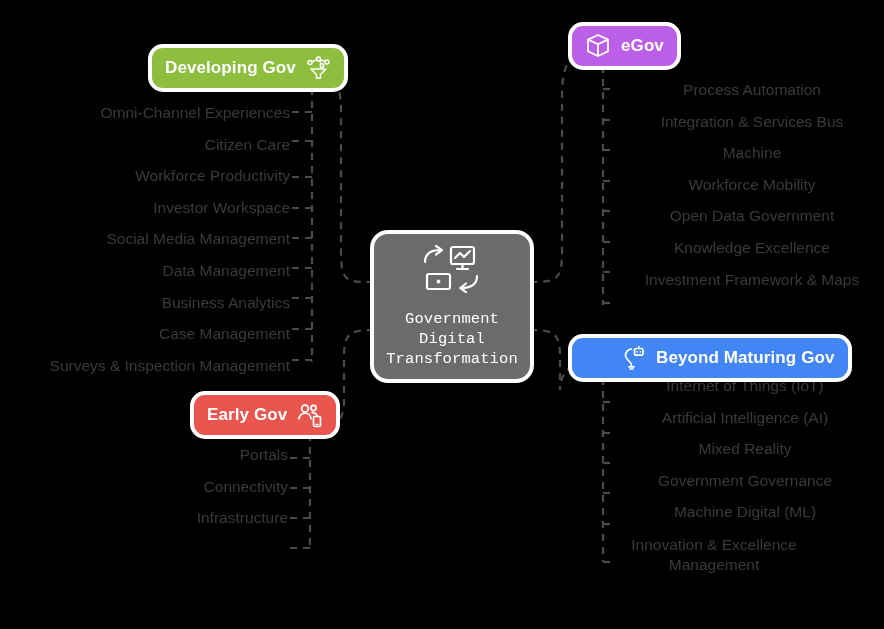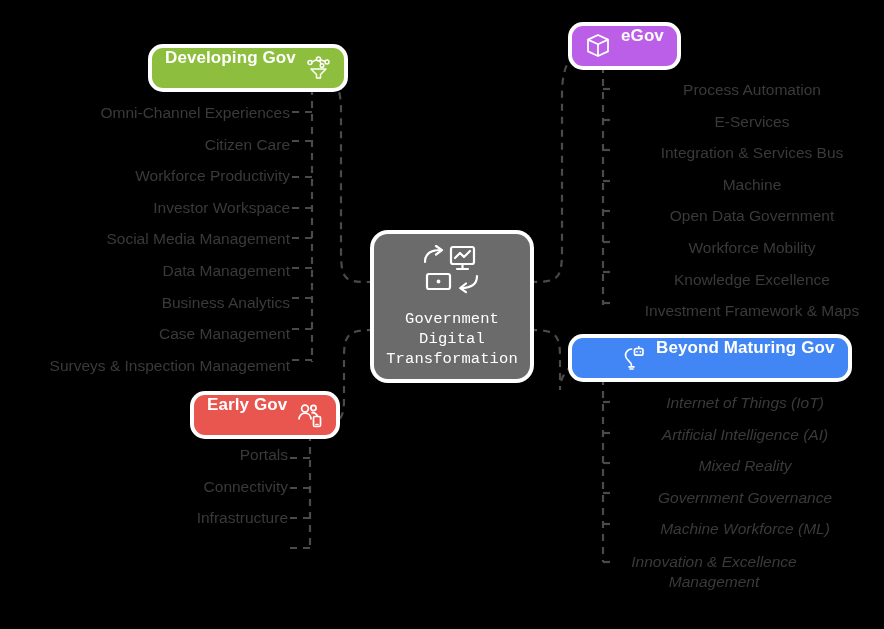--- a/index.html
+++ b/index.html
@@ -46,20 +46,21 @@
     line-height: 20px;
     text-align: center;
     font-weight: 400;
     letter-spacing: .1px;
   }
 
   
   .badge {
     position: absolute;
     display: flex;
+    align-items: center;
     border-radius: 11px;
     box-shadow: 0 0 0 4px #ffffff;
     padding: 0 13px;
     height: 40px;
     z-index: 5;
     box-sizing: border-box;
   }
   .badge-label {
     color: #ffffff;
     font-size: 17px;
@@ -96,21 +97,21 @@
 
   #list-developing { left: 0px;   top: 104px; width: 290px; }
   #list-developing .leaf { margin-bottom: 14.6px; }
 
   #list-early { left: 60px; top: 446px; width: 228px; }
   #list-early .leaf { margin-bottom: 14.6px; }
 
   #list-egov { left: 620px; top: 81px; width: 264px; }
   #list-egov .leaf { margin-bottom: 14.6px; }
 
-  #list-beyond { left: 620px; top: 394px; width: 250px; font-style: italic; }
+  #list-beyond { left: 620px; top: 377px; width: 250px; }
   #list-beyond .leaf { margin-bottom: 14.6px; }
   #list-beyond .leaf.wrap { line-height: 20px; text-align: center; width: 188px; }
 </style>
 </head>
 <body>
 
 <div id="canvas">
 
   <svg id="wires" viewBox="0 0 884 629" xmlns="http://www.w3.org/2000/svg">
     <g fill="none" stroke="#4a4a4a" stroke-width="2.2" stroke-dasharray="7,6" stroke-linecap="butt">
@@ -249,31 +250,30 @@
   </div>
 
   <div class="leaf-list list-left" id="list-early">
     <div class="leaf">Portals</div>
     <div class="leaf">Connectivity</div>
     <div class="leaf">Infrastructure</div>
   </div>
 
   <div class="leaf-list list-right" id="list-egov">
     <div class="leaf">Process Automation</div>
-    <div class="leaf">E-Services</div>
     <div class="leaf">Integration &amp; Services Bus</div>
     <div class="leaf">Machine</div>
+    <div class="leaf">Workforce Mobility</div>
     <div class="leaf">Open Data Government</div>
-    <div class="leaf">Workforce Mobility</div>
     <div class="leaf">Knowledge Excellence</div>
     <div class="leaf">Investment Framework &amp; Maps</div>
   </div>
 
   <div class="leaf-list list-right" id="list-beyond">
     <div class="leaf">Internet of Things (IoT)</div>
     <div class="leaf">Artificial Intelligence (AI)</div>
     <div class="leaf">Mixed Reality</div>
     <div class="leaf">Government Governance</div>
-    <div class="leaf">Machine Workforce (ML)</div>
+    <div class="leaf">Machine Digital (ML)</div>
     <div class="leaf wrap">Innovation &amp; Excellence Management</div>
   </div>
 
 </div>
 
 </body></html>

